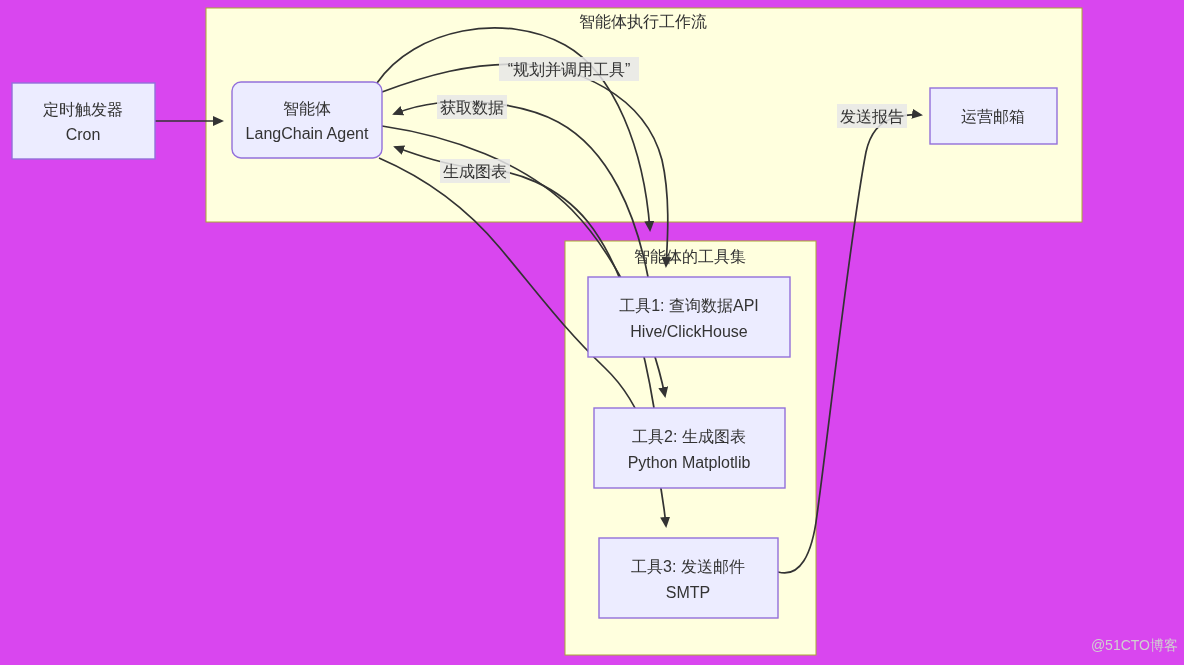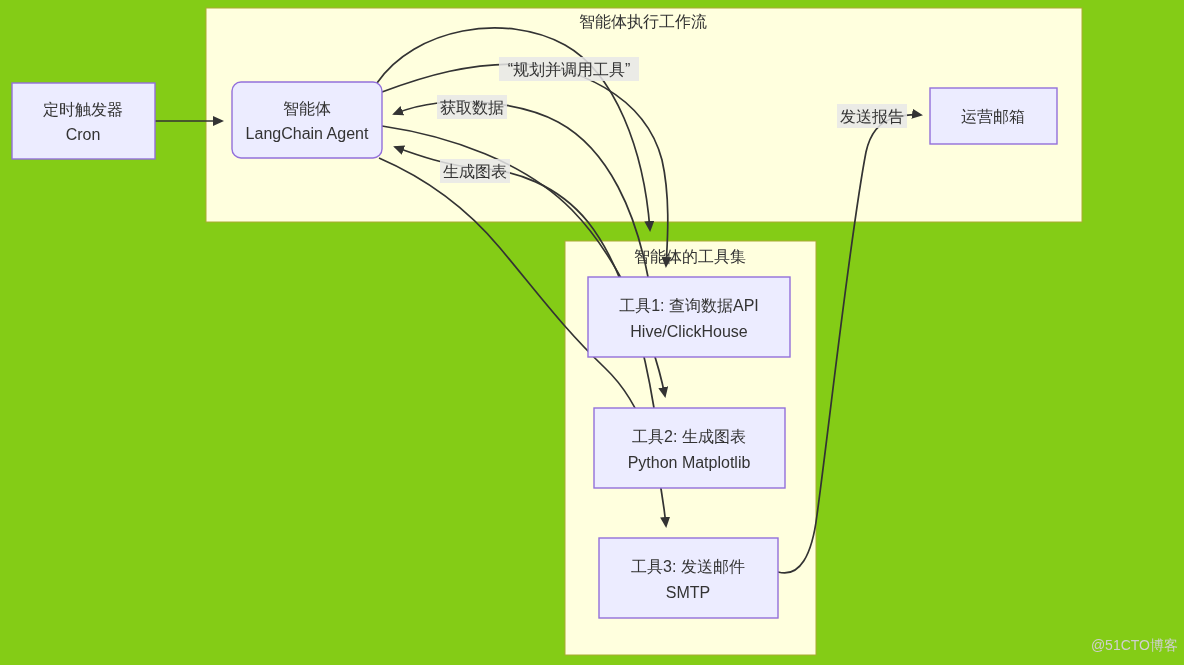--- a/index.html
+++ b/index.html
@@ -1,16 +1,16 @@
 <!DOCTYPE html>
 <html style="--cluster-fill: #ffffde; --cluster-border: #aaaa33; --node-fill: #ececff; --node-border: #9370db; --edge: #333333; --label-bg: #e8e8e8; --text: #333333;"><head>
 <meta charset="utf-8">
 <style>
   html,body{margin:0;padding:0;background:#ffffff;}
-  .stage{position:relative;width:1184px;height:665px;background:#84cc16;overflow:hidden;
+  .stage{position:relative;width:1184px;height:665px;background:#d946ef;overflow:hidden;
          font-family:"Liberation Sans","DejaVu Sans",sans-serif;}
   svg{display:block;}
   .cluster{fill:var(--cluster-fill);stroke:var(--cluster-border);stroke-width:1;}
   .node{fill:var(--node-fill);stroke:var(--node-border);stroke-width:1.4;}
   .edge{fill:none;stroke:var(--edge);stroke-width:1.7;}
   .arrowhead{fill:var(--edge);}
   .label-bg{fill:var(--label-bg);opacity:0.85;}
   text{font-family:"Liberation Sans","DejaVu Sans",sans-serif;font-size:16px;fill:var(--text);}
   .node-text,.cluster-title,.edge-label-text{text-anchor:middle;dominant-baseline:central;}
   .watermark{fill:#d0d0d0;font-size:14px;text-anchor:end;}

